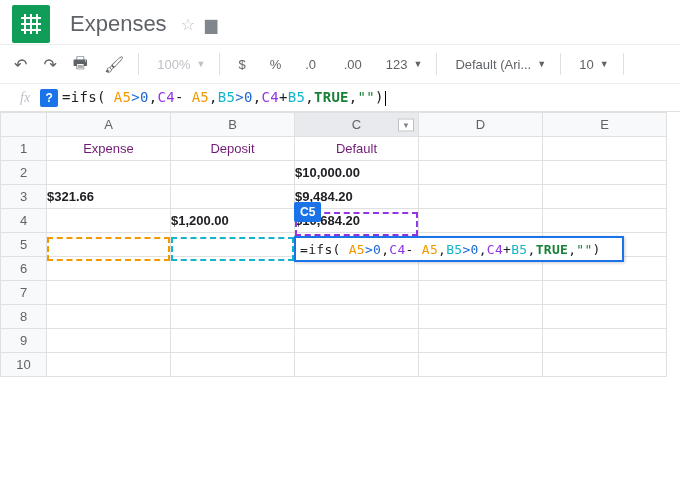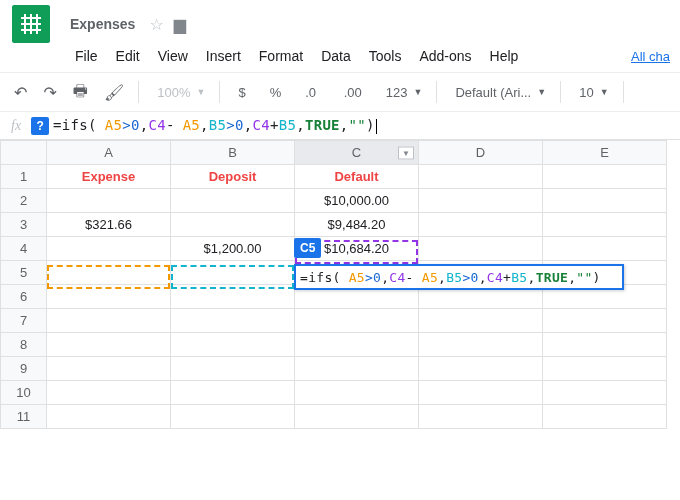--- a/index.html
+++ b/index.html
@@ -24,42 +24,42 @@
   }
   .app-icon-inner {
     width: 20px; height: 20px; position: relative;
   }
   .app-icon-inner::before, .app-icon-inner::after {
     content: ""; position: absolute; background: #fff;
   }
   .app-icon-inner::before { width: 20px; height: 2px; top: 3px; box-shadow: 0 6px 0 #fff, 0 12px 0 #fff; }
   .app-icon-inner::after { width: 2px; height: 20px; left: 3px; box-shadow: 6px 0 0 #fff, 12px 0 0 #fff; }
   .doc-title {
-    font-size: 14px; color: #5f6368; font-weight: 700;
+    font-size: 22px; color: #5f6368; font-weight: 400;
     padding: 2px 4px;
   }
   .star-icon, .folder-icon { color: #bdc1c6; margin-left: 10px; font-size: 16px; }
   .folder-icon { color: #80868b; }
   .menu-row { display: flex; align-items: center; margin-left: 60px; height: 28px; }
   .menu-item { padding: 4px 9px; color: #202124; cursor: pointer; font-size: 14px; }
   .menu-right { margin-left: auto; color: #1a73e8; text-decoration: underline; font-size: 13px; padding-right: 4px;}
   
   .toolbar {
     display: flex; align-items: center; height: 40px;
     border-top: 1px solid #eee; border-bottom: 1px solid #eee;
     padding: 0 6px; margin-top: 2px;
   }
   .tb-btn { padding: 4px 6px; margin: 0 2px; color: #5f6368; font-size: 16px; cursor: pointer; display: flex; align-items: center; }
   .tb-sep { width: 1px; height: 22px; background: #e0e0e0; margin: 0 6px; }
   .tb-text { font-size: 13px; color: #bdc1c6; padding: 0 4px; }
   .tb-text.dark { color: #5f6368; }
   .tb-drop { font-size: 9px; color: #bdc1c6; margin-left: 2px; }
   .tb-drop.dark { color: #5f6368; }
   
-  .formula-bar { display: flex; align-items: center; height: 28px; border-bottom: 1px solid #e0e0e0; padding: 0 11px; }
+  .formula-bar { display: flex; align-items: center; height: 28px; border-bottom: 1px solid #e0e0e0; padding: 0 20px; }
   .fx { font-style: italic; color: #bdc1c6; font-size: 14px; margin-right: 10px; font-family: serif;}
   .help-chip {
     width: 18px; height: 18px; background: #1a73e8; color: #fff;
     display: flex; align-items: center; justify-content: center;
     font-weight: bold; font-size: 12px; border-radius: 2px; margin-right: 4px;
   }
   .formula-text { font-family: Consolas, monospace; font-size: 14px; letter-spacing: 0.3px; white-space: pre; }
   .formula-text .fn { color: #202124; }
   .formula-text .ref1 { color: #f29900; margin-left: 8px; }
   .formula-text .ref2 { color: #9334e6; }
@@ -80,73 +80,61 @@
   }
   .grid th {
     background: #f8f9fa; font-weight: normal; color: #5f6368;
     text-align: center;
   }
   .corner { width: 46px; }
   .colh { width: 124px; position: relative; }
   .colh.active { background: #e8eaed; }
   .colh .drop { position: absolute; right: 4px; top: 50%; transform: translateY(-50%); font-size: 8px; color: #80868b; border: 1px solid #bdc1c6; padding: 1px 3px; background: #fff;}
   .rowh { width: 46px; text-align: center; background: #f8f9fa; color: #5f6368; }
-  .cell { padding: 2px 6px; text-align: center; }
-  .cell.header { text-align: center; font-weight: bold; color: #ef4444; margin-left: 14px;}
+  .cell { padding: 2px 6px; text-align: left; font-weight: bold; }
+  .cell.header { text-align: center; font-weight: normal; color: #701a75; margin-left: 14px;}
   
   .ref-box {
     position: absolute; pointer-events: none;
   }
   .ref-a5 { left: 47px; top: 125px; width: 123px; height: 24px; border: 2px dashed #f29900; }
   .ref-b5 { left: 171px; top: 125px; width: 123px; height: 24px; border: 2px dashed #12b5cb; }
   .ref-c4 { left: 295px; top: 100px; width: 123px; height: 24px; border: 2px dashed #9334e6; }
   
   .edit-cell {
     position: absolute; left: 294px; top: 124px;
     width: 330px; height: 26px;
     border: 2px solid #1a73e8;
     background: #fff;
     display: flex; align-items: center;
     padding: 0 4px;
     font-family: Consolas, monospace; font-size: 13px;
     box-shadow: 1px 1px 3px rgba(0,0,0,0.2);
     white-space: pre;
   }
   .cell-name-chip {
-    position: absolute; left: 294px; top: 98px;
+    position: absolute; left: 294px; top: 90px;
     background: #1a73e8; color: #fff;
     font-size: 12px; font-weight: bold;
     padding: 3px 6px; border-radius: 2px;
     z-index: 5;
   }
   .cut { overflow: hidden; white-space: nowrap; }
 </style>
 </head>
 <body>
 
 <div class="header">
   <div class="title-row">
     <div class="app-icon">
         <div class="app-icon-inner"></div>
       </div>
     <div class="doc-title">Expenses</div>
     <span class="star-icon">☆</span>
     <span class="folder-icon">▆</span>
-  </div>
-  <div class="menu-row">
-    <div class="menu-item">File</div>
-    <div class="menu-item">Edit</div>
-    <div class="menu-item">View</div>
-    <div class="menu-item">Insert</div>
-    <div class="menu-item">Format</div>
-    <div class="menu-item">Data</div>
-    <div class="menu-item">Tools</div>
-    <div class="menu-item">Add-ons</div>
-    <div class="menu-item">Help</div>
-    <div class="menu-right cut">All cha</div>
   </div>
 </div>
 
 <div class="toolbar">
   <div class="tb-btn">↶</div>
   <div class="tb-btn">↷</div>
   <div class="tb-btn">🖶</div>
   <div class="tb-btn">🖌</div>
   <div class="tb-sep"></div>
   <div class="tb-btn">
@@ -273,28 +261,20 @@
           <td class="cell"></td>
         </tr>
     <tr>
           <th class="rowh">10</th>
           <td class="cell"></td>
           <td class="cell"></td>
           <td class="cell"></td>
           <td class="cell"></td>
           <td class="cell"></td>
         </tr>
-    <tr>
-          <th class="rowh">11</th>
-          <td class="cell"></td>
-          <td class="cell"></td>
-          <td class="cell"></td>
-          <td class="cell"></td>
-          <td class="cell"></td>
-        </tr>
   </tbody>
     </table>
 
   <div class="ref-box ref-a5"></div>
   <div class="ref-box ref-b5"></div>
   <div class="ref-box ref-c4"></div>
 
   <div class="cell-name-chip">C5</div>
   <div class="edit-cell formula-text"><span class="fn">=</span><span class="fn">ifs</span><span class="op">(</span><span class="ref1">A5</span><span class="num">&gt;0</span><span class="op">,</span><span class="ref2">C4</span><span class="op">-</span><span class="ref1">A5</span><span class="op">,</span><span class="ref3">B5</span><span class="num">&gt;0</span><span class="op">,</span><span class="ref2">C4</span><span class="op">+</span><span class="ref3">B5</span><span class="op">,</span><span class="tru">TRUE</span><span class="op">,</span><span class="str">""</span><span class="op">)</span></div>
 </div>

